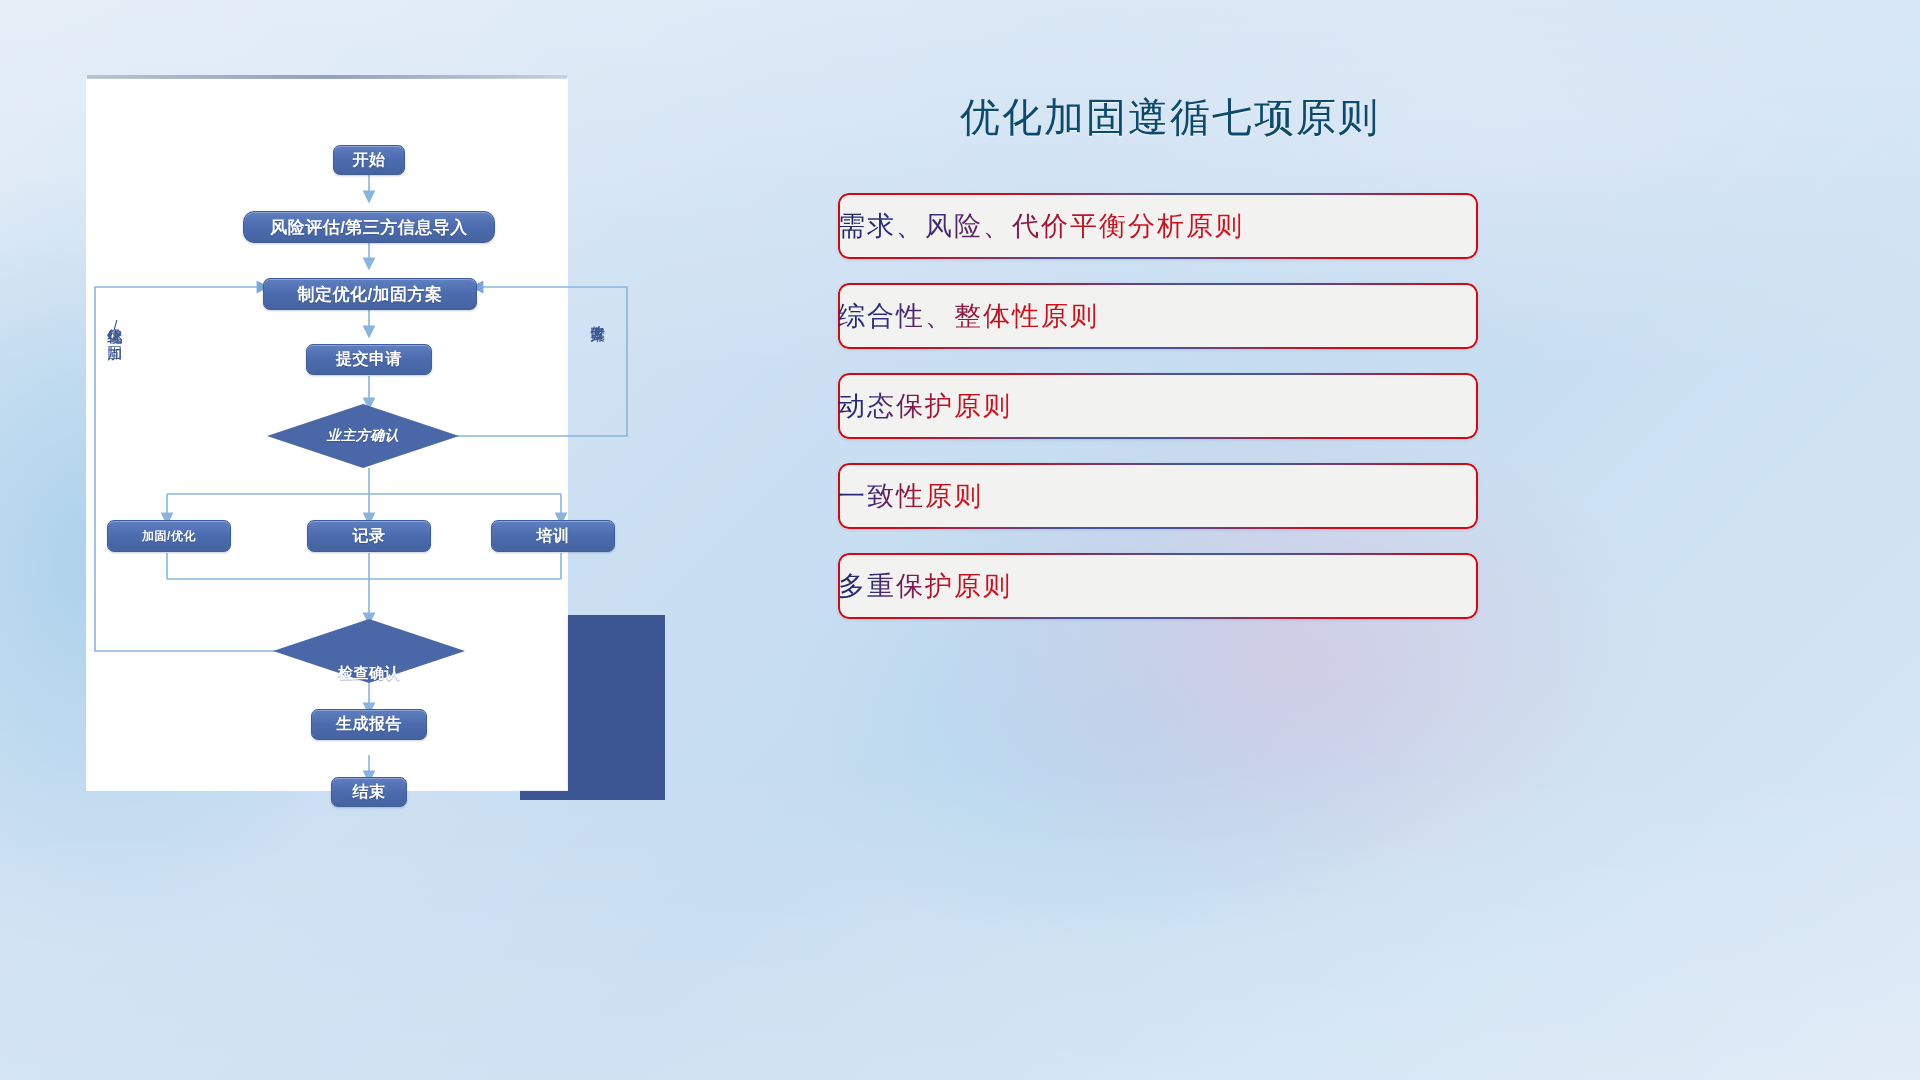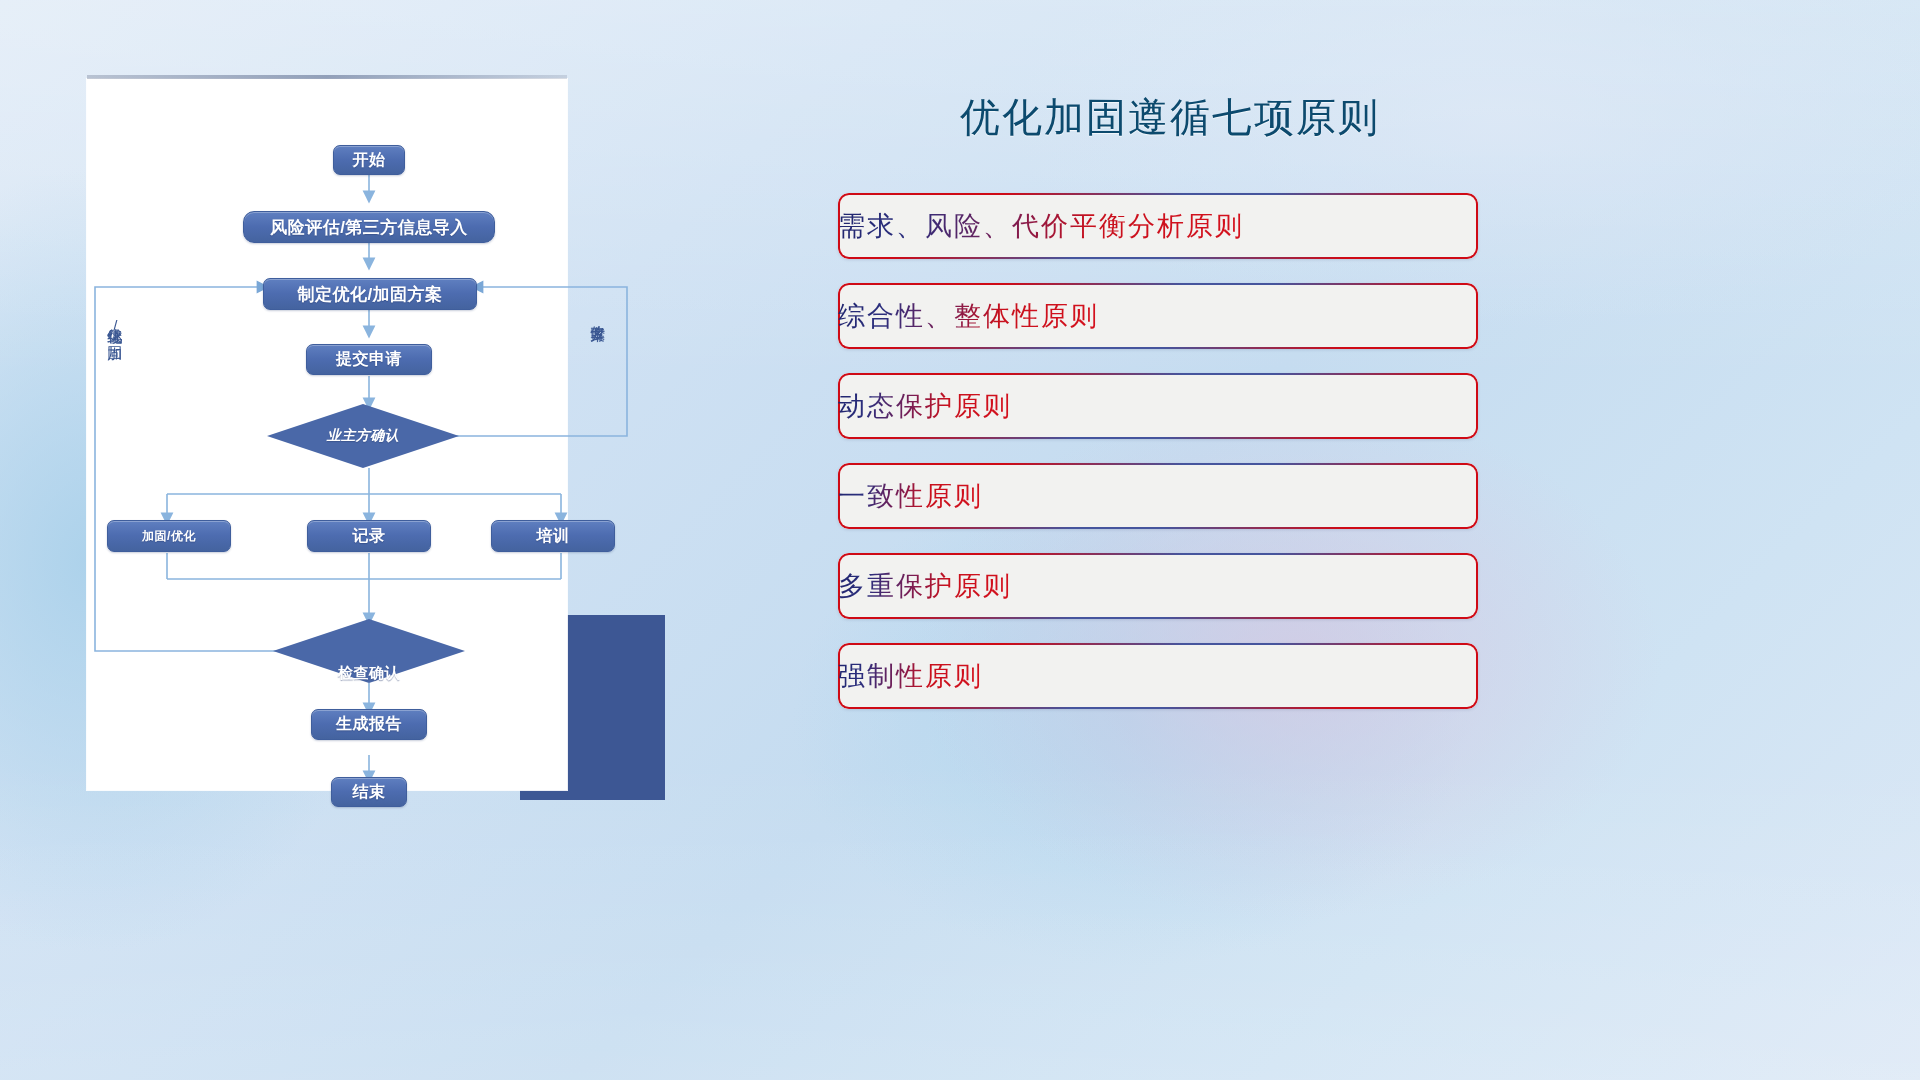--- a/index.html
+++ b/index.html
@@ -190,19 +190,15 @@
   <div class="pcard">
     <span class="brd"></span>
     <span class="ptxt">一致性原则</span>
   </div>
 
   <div class="pcard">
     <span class="brd"></span>
     <span class="ptxt">多重保护原则</span>
   </div>
 
-  <div class="pcard">
-    <span class="brd"></span>
-    <span class="ptxt">强制性原则</span>
-  </div>
 
 
 </div>
 
 </body></html>

